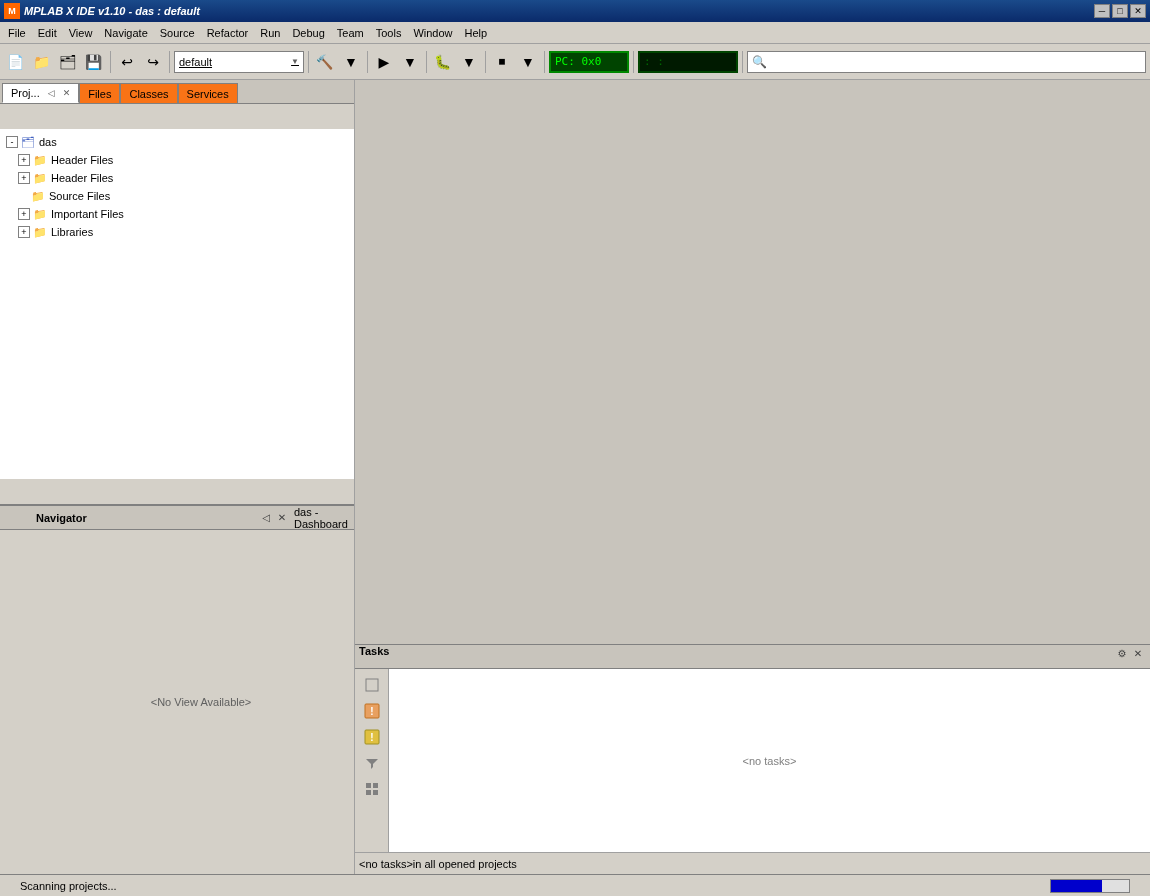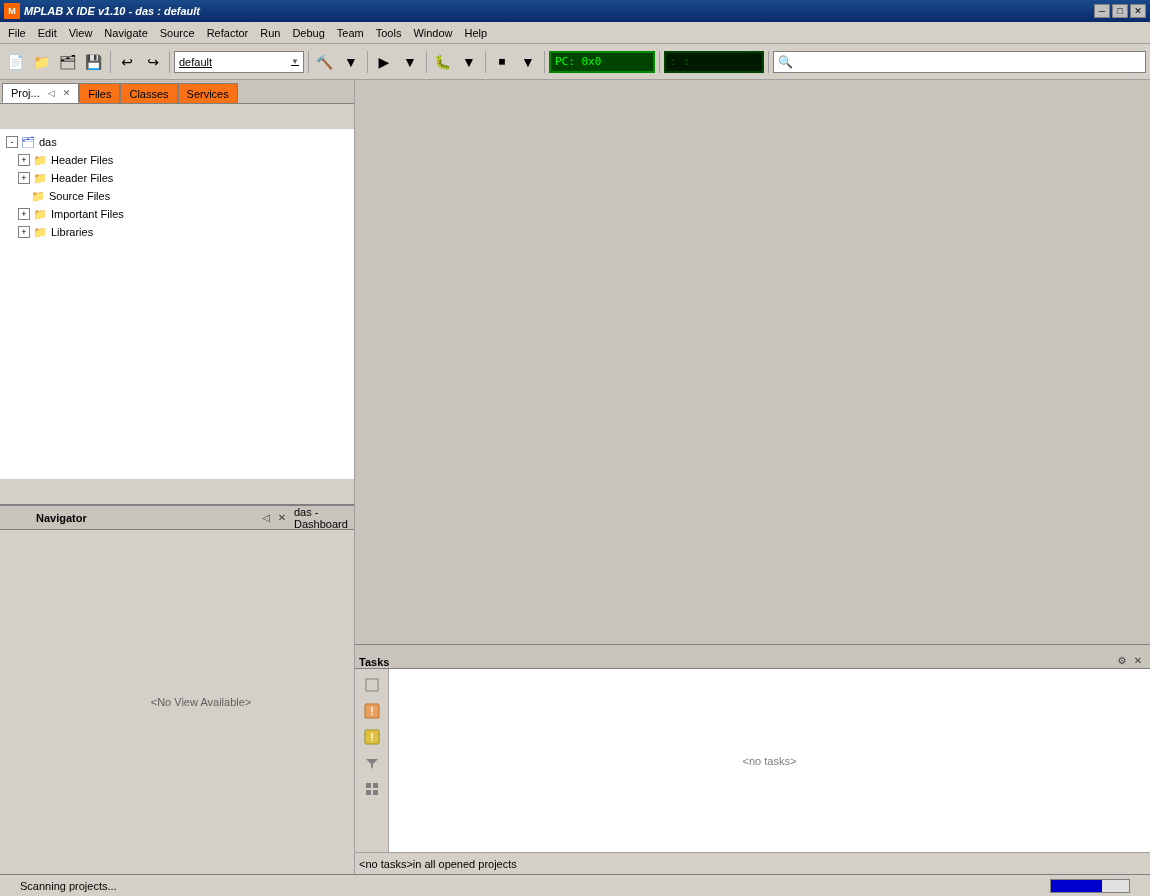--- a/index.html
+++ b/index.html
@@ -109,21 +109,21 @@
       align-items: center;
       justify-content: space-between;
       text-decoration: underline;
     }
     .tb-combo-arrow {
       font-size: 8px;
       color: #606060;
     }
     .tb-green-box {
       height: 22px;
-      width: 106px;
+      width: 80px;
       background: #004400;
       border: 2px solid #008800;
       color: #00ff00;
       font-family: monospace;
       font-size: 11px;
       padding: 1px 4px;
       display: flex;
       align-items: center;
     }
     .tb-dark-box {
@@ -319,21 +319,21 @@
       height: 230px;
       border-top: 1px solid #808080;
       display: flex;
       flex-direction: column;
       background: #d4d0c8;
     }
     .tasks-header {
       height: 24px;
       background: #c8c4bc;
       display: flex;
-      align-items: flex-end;
+      align-items: flex-start;
       padding: 0 4px;
       border-bottom: 1px solid #808080;
     }
     .tasks-title {
       flex: 1;
       font-size: 11px;
       font-weight: bold;
     }
     #tasks-content {
       display: flex;

